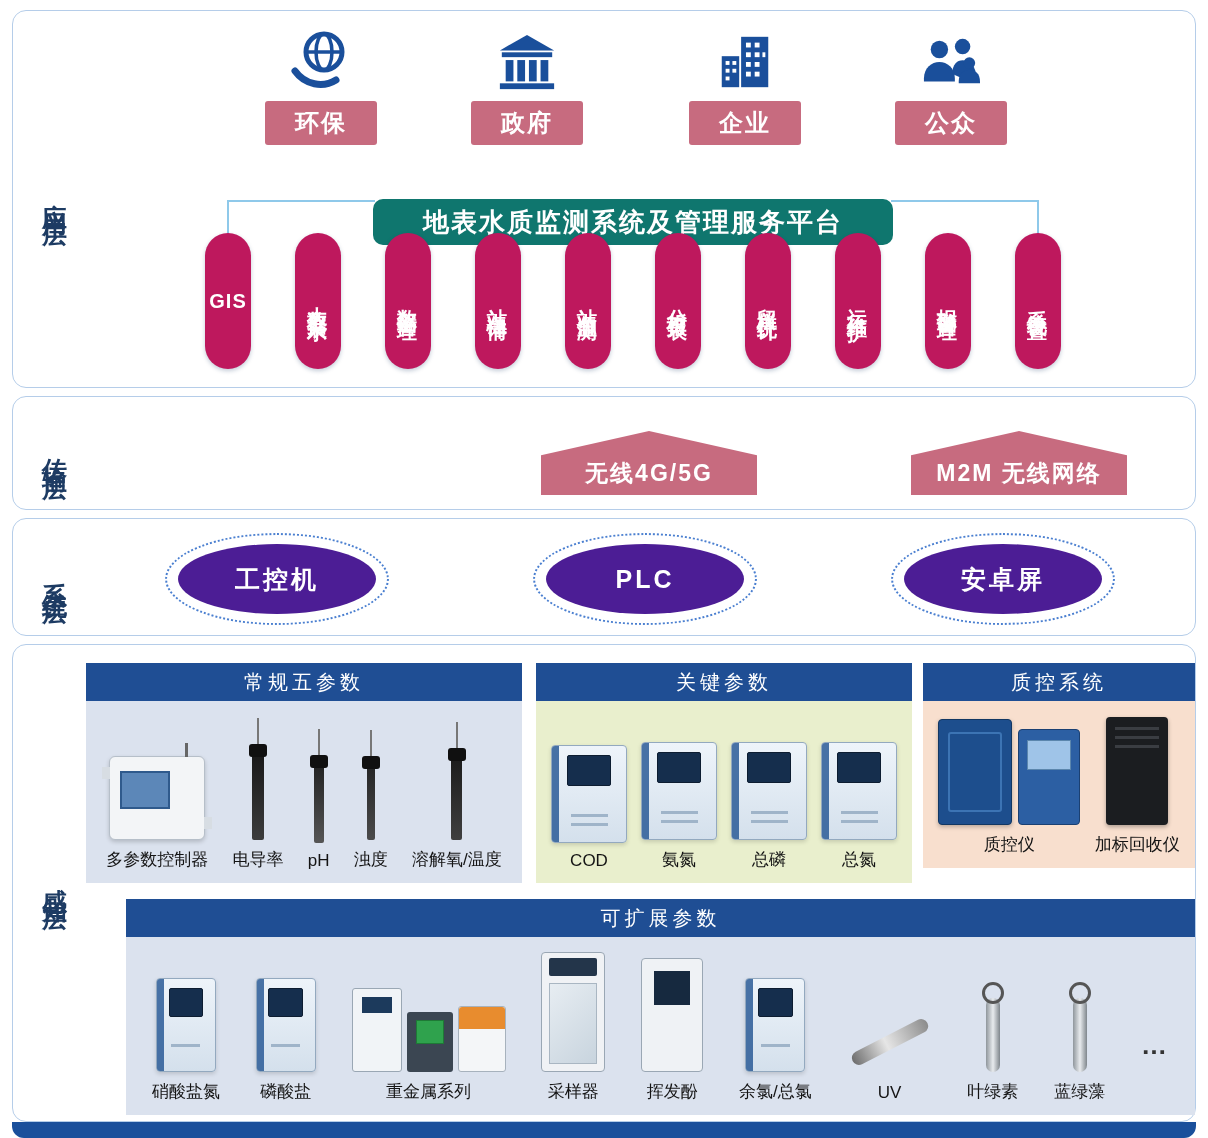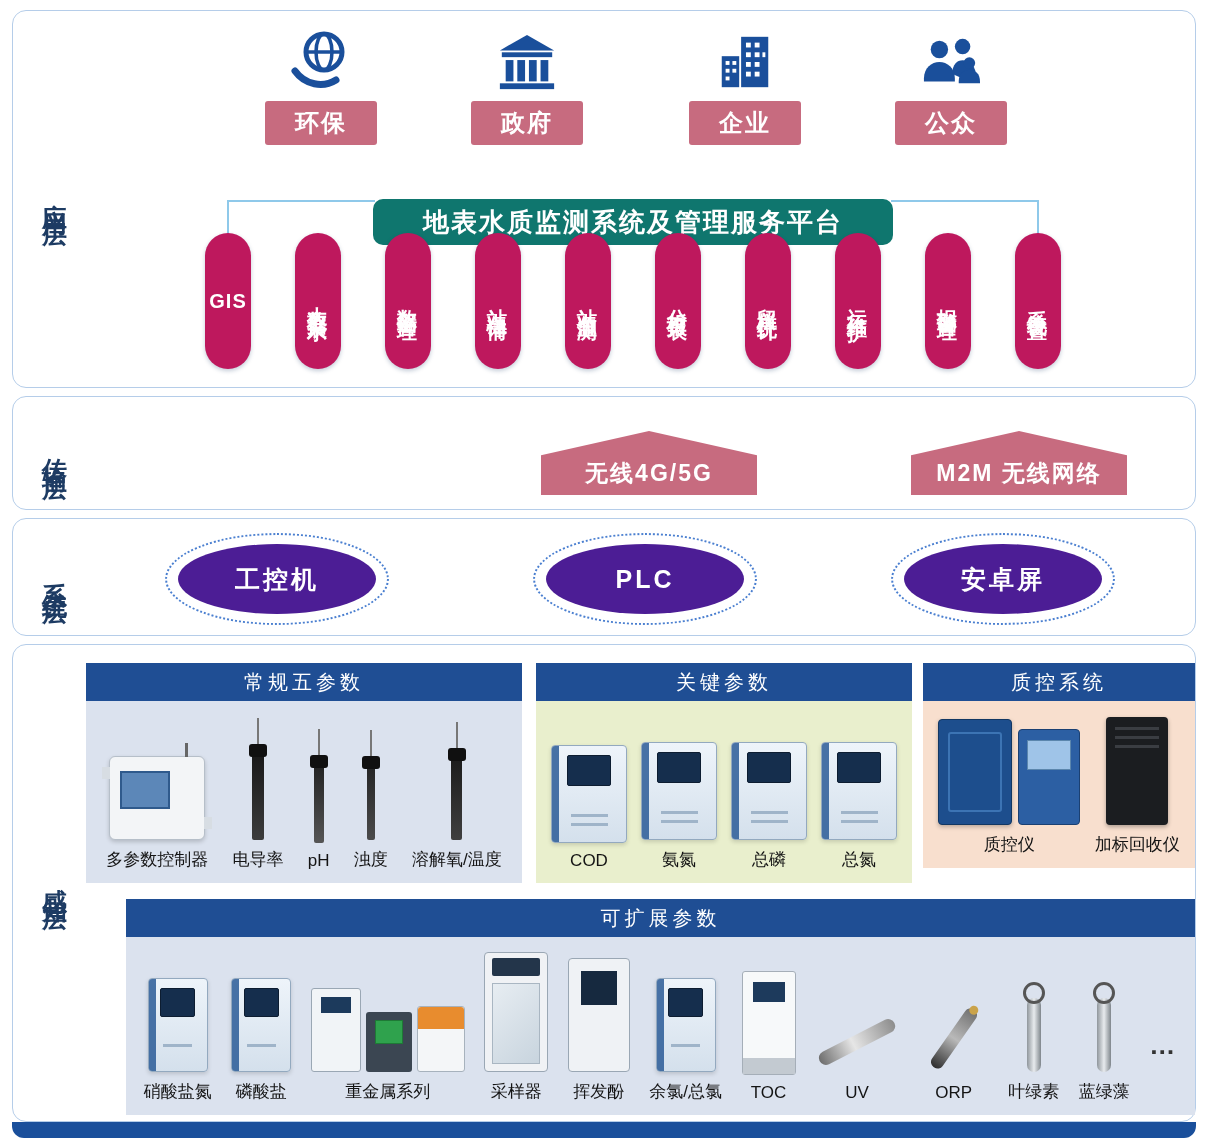--- a/index.html
+++ b/index.html
@@ -468,38 +468,23 @@
           <div class="shape">
             <div class="cab cab-sm">
                 <div class="scr"></div>
                 <div class="line l1"></div>
               </div>
           </div>
           <div class="lbl">余氯/总氯</div>
         </div>
         <div class="cell">
           <div class="shape">
-            <div class="toc">
-                <div class="scr"></div>
-                <div class="base"></div>
-              </div>
-          </div>
-          <div class="lbl">TOC</div>
-        </div>
-        <div class="cell">
-          <div class="shape">
             <div class="uv"></div>
           </div>
           <div class="lbl">UV</div>
-        </div>
-        <div class="cell">
-          <div class="shape">
-            <div class="orp"></div>
-          </div>
-          <div class="lbl">ORP</div>
         </div>
         <div class="cell">
           <div class="shape">
             <div class="vp"></div>
           </div>
           <div class="lbl">叶绿素</div>
         </div>
         <div class="cell">
           <div class="shape">
             <div class="vp"></div>

